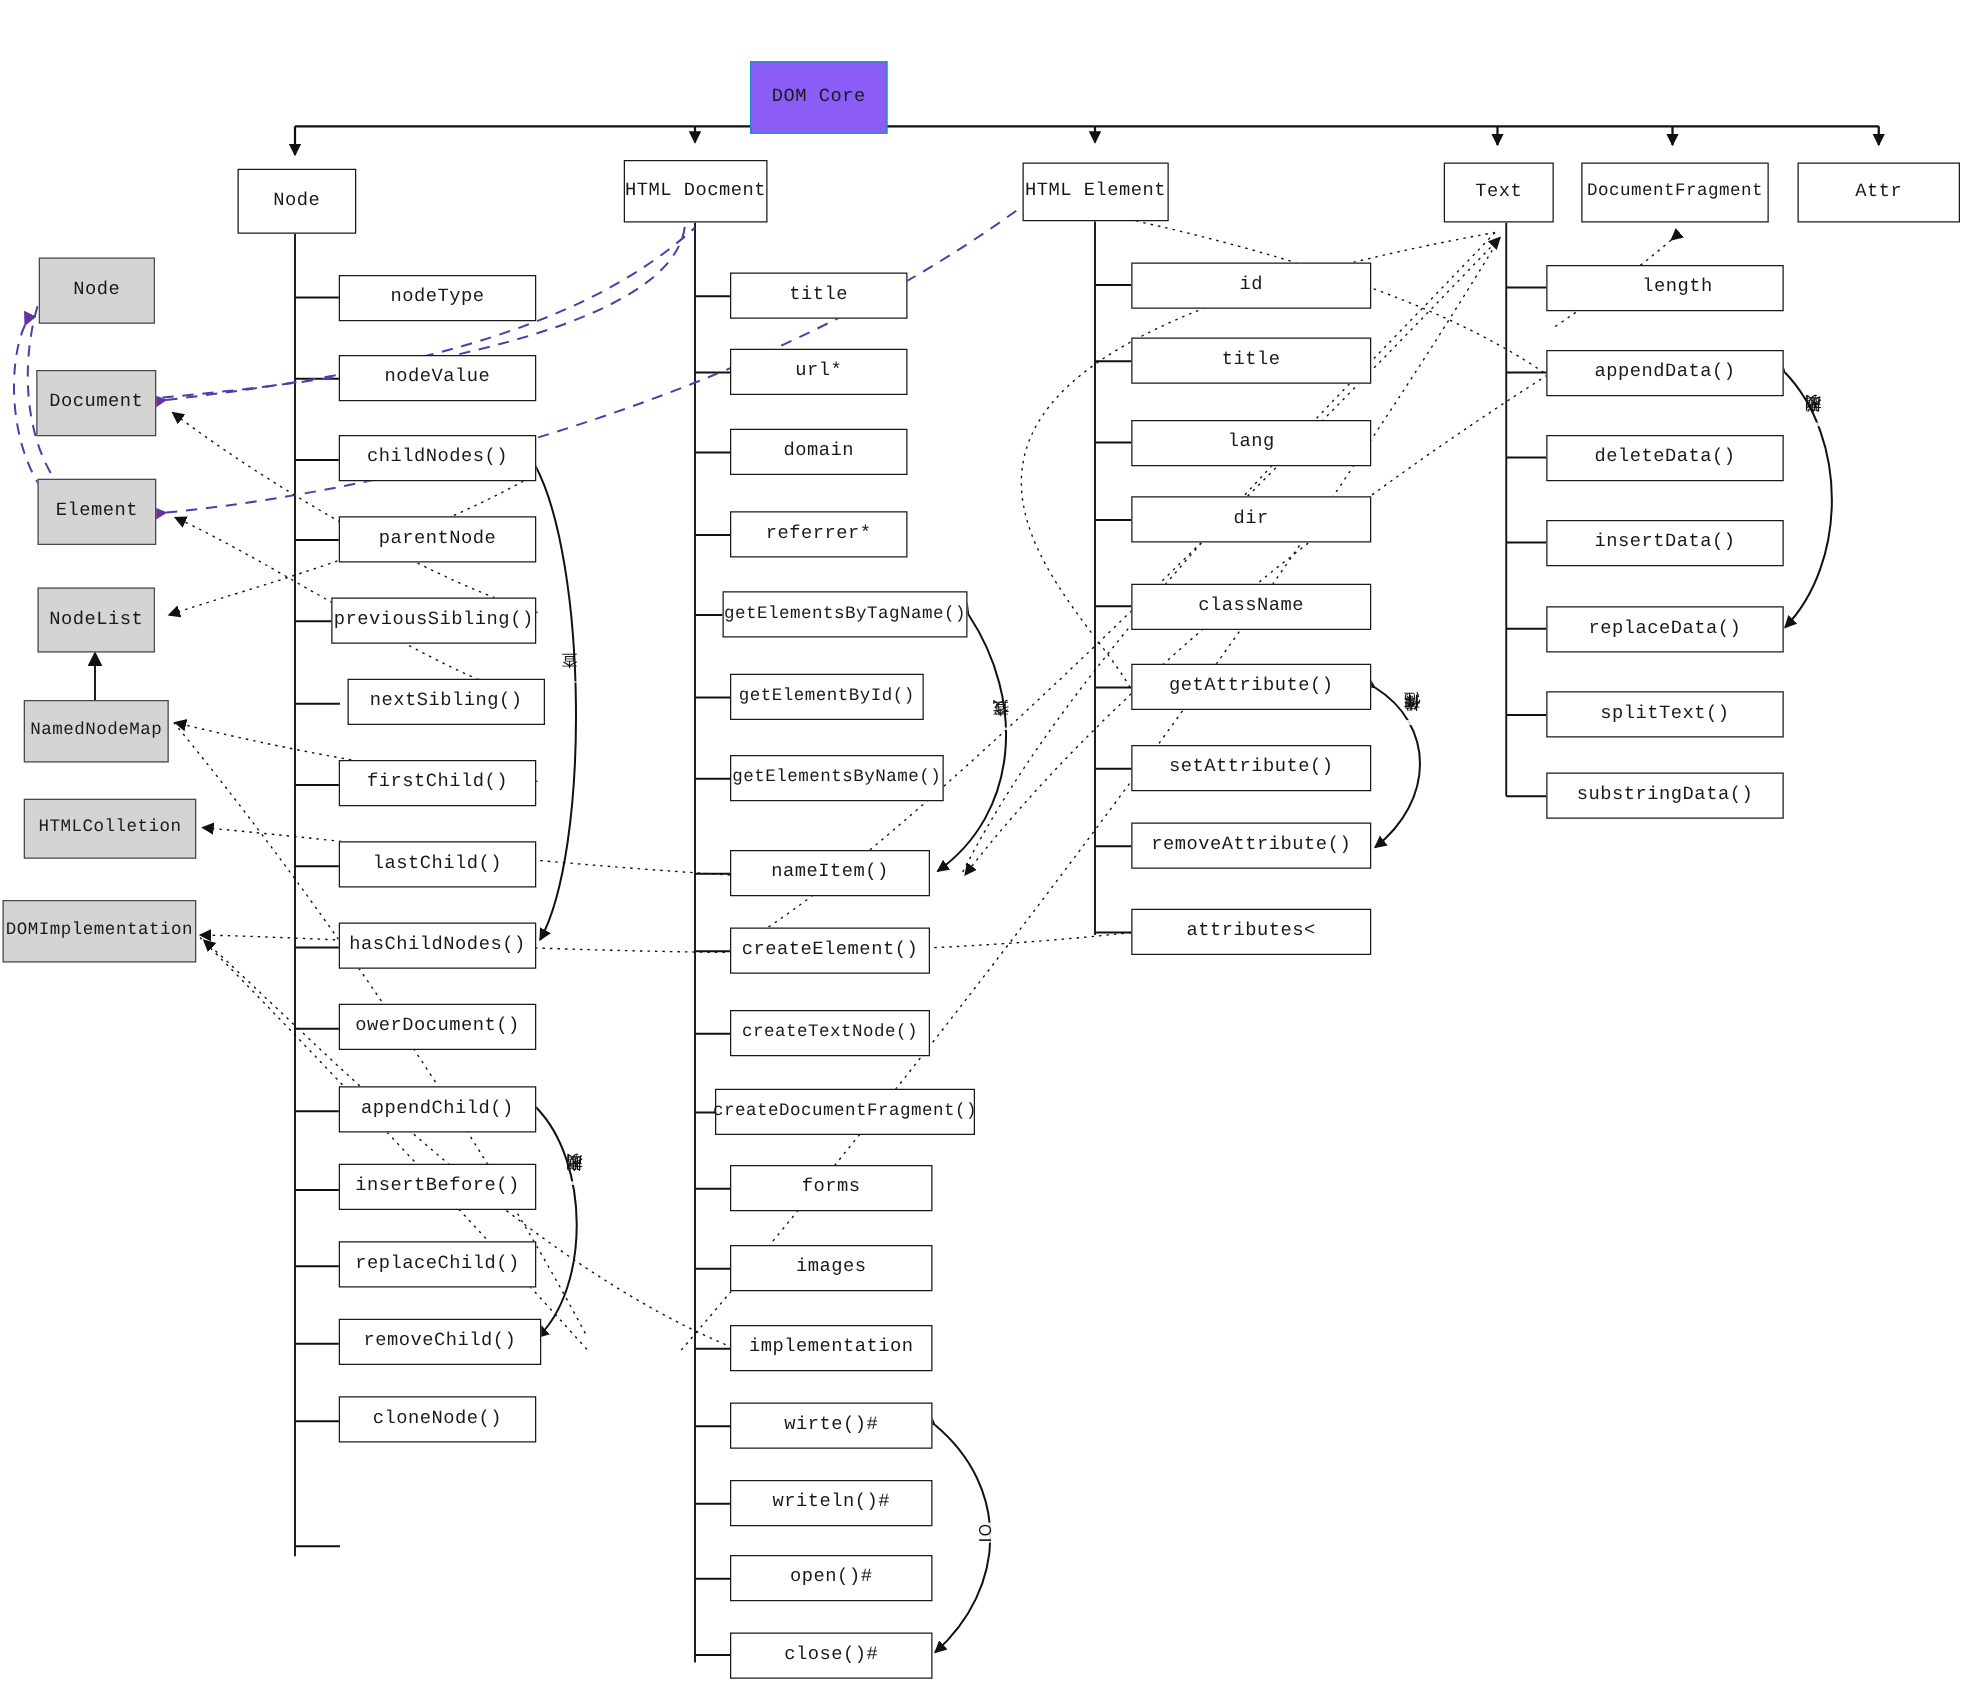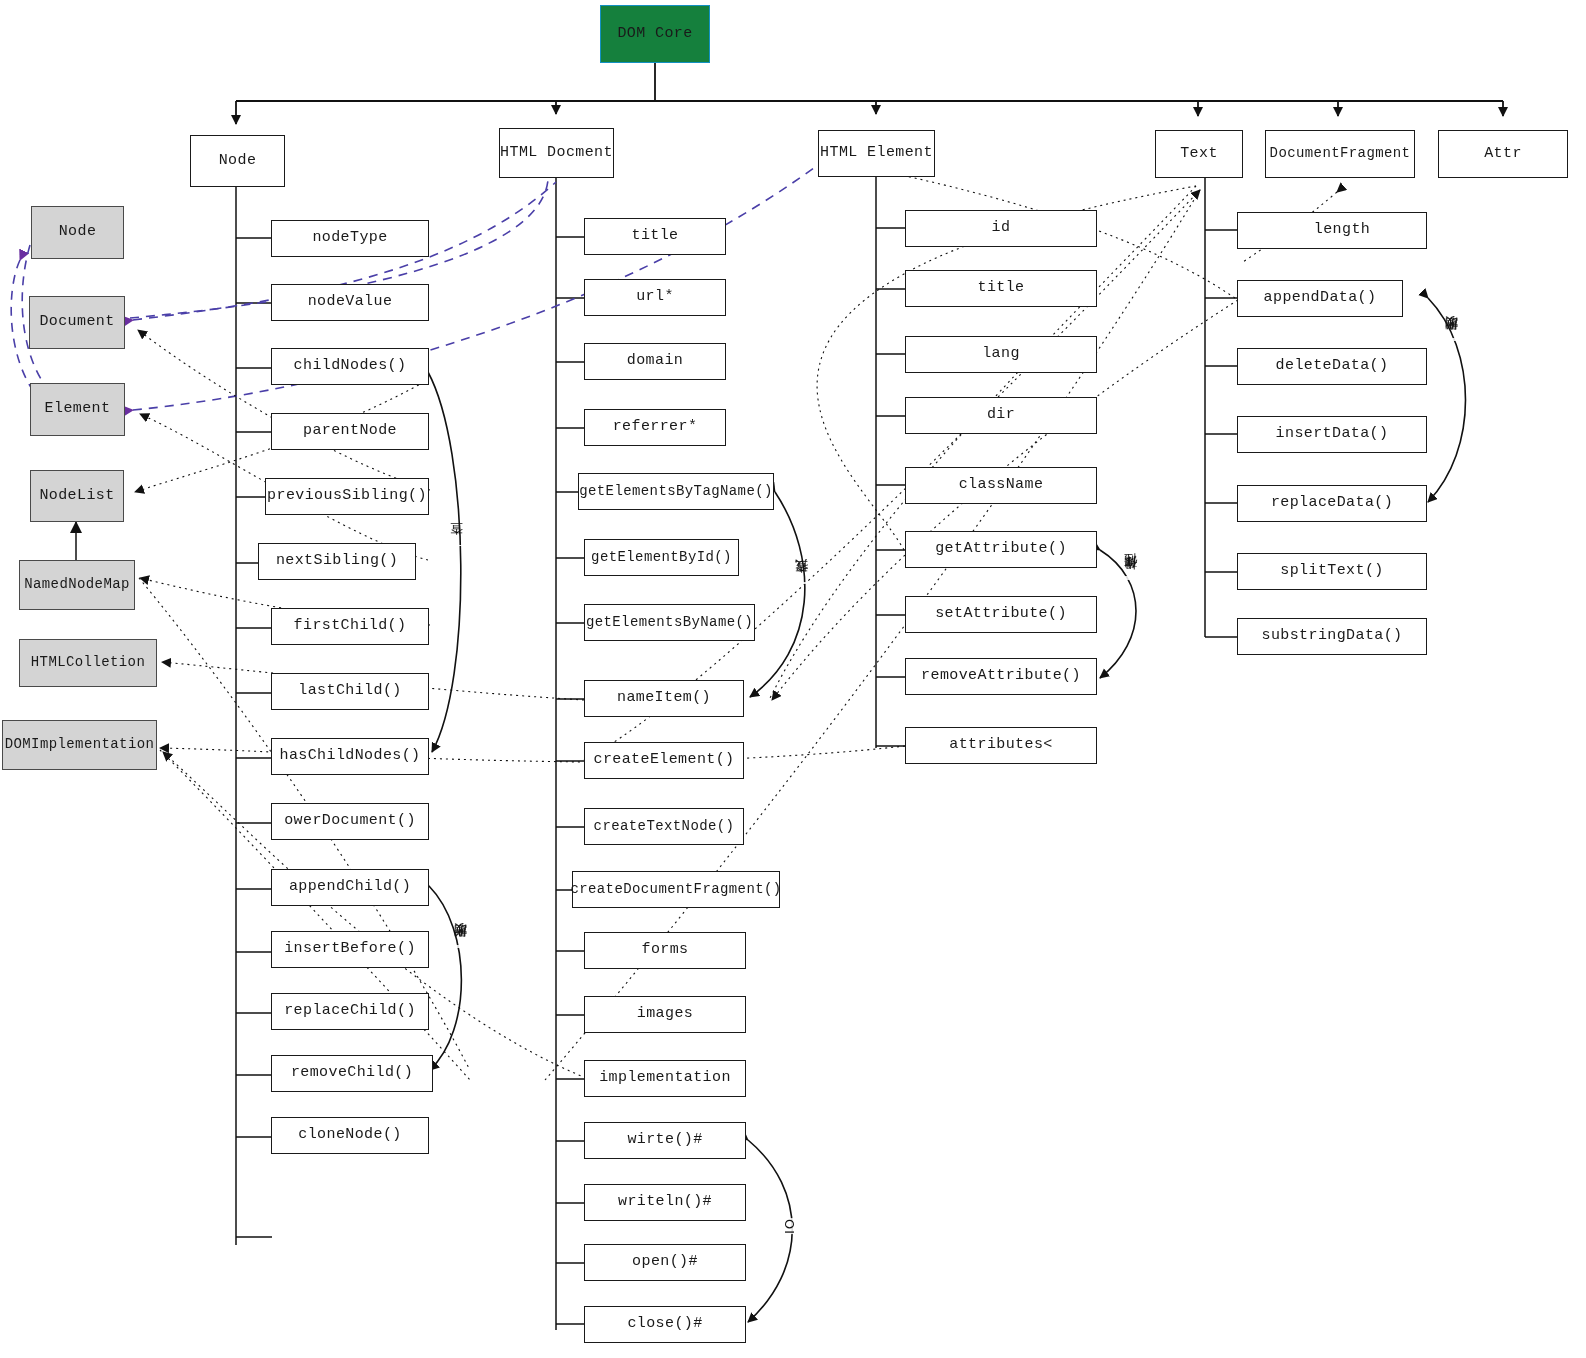--- a/index.html
+++ b/index.html
@@ -33,23 +33,24 @@
     align-items: center;
     justify-content: center;
     text-align: center;
     color: #1a1a1a;
     font-size: 15px;
     line-height: 1.25;
     letter-spacing: 0.4px;
     white-space: pre-line;
   }
   .box.root {
-    background: #15803d;
+    background: #8b5cf6;
     border-color: #1391c2;
     font-size: 15px;
+    margin-top: 44px;
   }
   .box.gray {
     background: #d4d4d4;
     border: 1.6px solid #4a4a4a;
     font-size: 15px;
   }
   .box.small { font-size: 14px; }
   .box.tiny  { font-size: 13px; }
   .vlabel {
     position: absolute;
@@ -220,21 +221,21 @@
   <div class="box gray" style="left:30px; top:470px; width:94px; height:52px;">NodeList</div>
   <div class="box gray small" style="left:19px; top:560px; width:116px; height:50px;">NamedNodeMap</div>
   <div class="box gray small" style="left:19px; top:639px; width:138px; height:48px;">HTMLColletion</div>
   <div class="box gray small" style="left:2px; top:720px; width:155px; height:50px;">DOMImplementation</div>
 
   <div class="box" style="left:271px; top:220px; width:158px; height:37px;">nodeType</div>
   <div class="box" style="left:271px; top:284px; width:158px; height:37px;">nodeValue</div>
   <div class="box" style="left:271px; top:348px; width:158px; height:37px;">childNodes()</div>
   <div class="box" style="left:271px; top:413px; width:158px; height:37px;">parentNode</div>
   <div class="box" style="left:265px; top:478px; width:164px; height:37px;">previousSibling()</div>
-  <div class="box" style="left:258px; top:543px; width:158px; height:37px;">nextSibling()</div>
+  <div class="box" style="left:278px; top:543px; width:158px; height:37px;">nextSibling()</div>
   <div class="box" style="left:271px; top:608px; width:158px; height:37px;">firstChild()</div>
   <div class="box" style="left:271px; top:673px; width:158px; height:37px;">lastChild()</div>
   <div class="box" style="left:271px; top:738px; width:158px; height:37px;">hasChildNodes()</div>
   <div class="box" style="left:271px; top:803px; width:158px; height:37px;">owerDocument()</div>
   <div class="box" style="left:271px; top:869px; width:158px; height:37px;">appendChild()</div>
   <div class="box" style="left:271px; top:931px; width:158px; height:37px;">insertBefore()</div>
   <div class="box" style="left:271px; top:993px; width:158px; height:37px;">replaceChild()</div>
   <div class="box" style="left:271px; top:1055px; width:162px; height:37px;">removeChild()</div>
   <div class="box" style="left:271px; top:1117px; width:158px; height:37px;">cloneNode()</div>
 
@@ -261,21 +262,21 @@
   <div class="box" style="left:905px; top:270px; width:192px; height:37px;">title</div>
   <div class="box" style="left:905px; top:336px; width:192px; height:37px;">lang</div>
   <div class="box" style="left:905px; top:397px; width:192px; height:37px;">dir</div>
   <div class="box" style="left:905px; top:467px; width:192px; height:37px;">className</div>
   <div class="box" style="left:905px; top:531px; width:192px; height:37px;">getAttribute()</div>
   <div class="box" style="left:905px; top:596px; width:192px; height:37px;">setAttribute()</div>
   <div class="box" style="left:905px; top:658px; width:192px; height:37px;">removeAttribute()</div>
   <div class="box" style="left:905px; top:727px; width:192px; height:37px;">attributes&lt;</div>
 
   <div class="box" style="left:1237px; top:212px; width:190px; height:37px;padding-left:20px;">length</div>
-  <div class="box" style="left:1237px; top:280px; width:166px; height:37px;text-align:right;">appendData()</div>
+  <div class="box" style="left:1237px; top:280px; width:190px; height:37px;text-align:right;">appendData()</div>
   <div class="box" style="left:1237px; top:348px; width:190px; height:37px;">deleteData()</div>
   <div class="box" style="left:1237px; top:416px; width:190px; height:37px;">insertData()</div>
   <div class="box" style="left:1237px; top:485px; width:190px; height:37px;">replaceData()</div>
   <div class="box" style="left:1237px; top:553px; width:190px; height:37px;">splitText()</div>
   <div class="box" style="left:1237px; top:618px; width:190px; height:37px;">substringData()</div>
 
   <div class="vlabel rot" style="left:448px; top:545px;">查</div>
   <div class="vlabel rot" style="left:793px; top:582px;">查找</div>
   <div class="vlabel rot" style="left:1122px; top:576px;">操作属性</div>
   <div class="vlabel rot" style="left:1443px; top:338px;">增删改</div>

